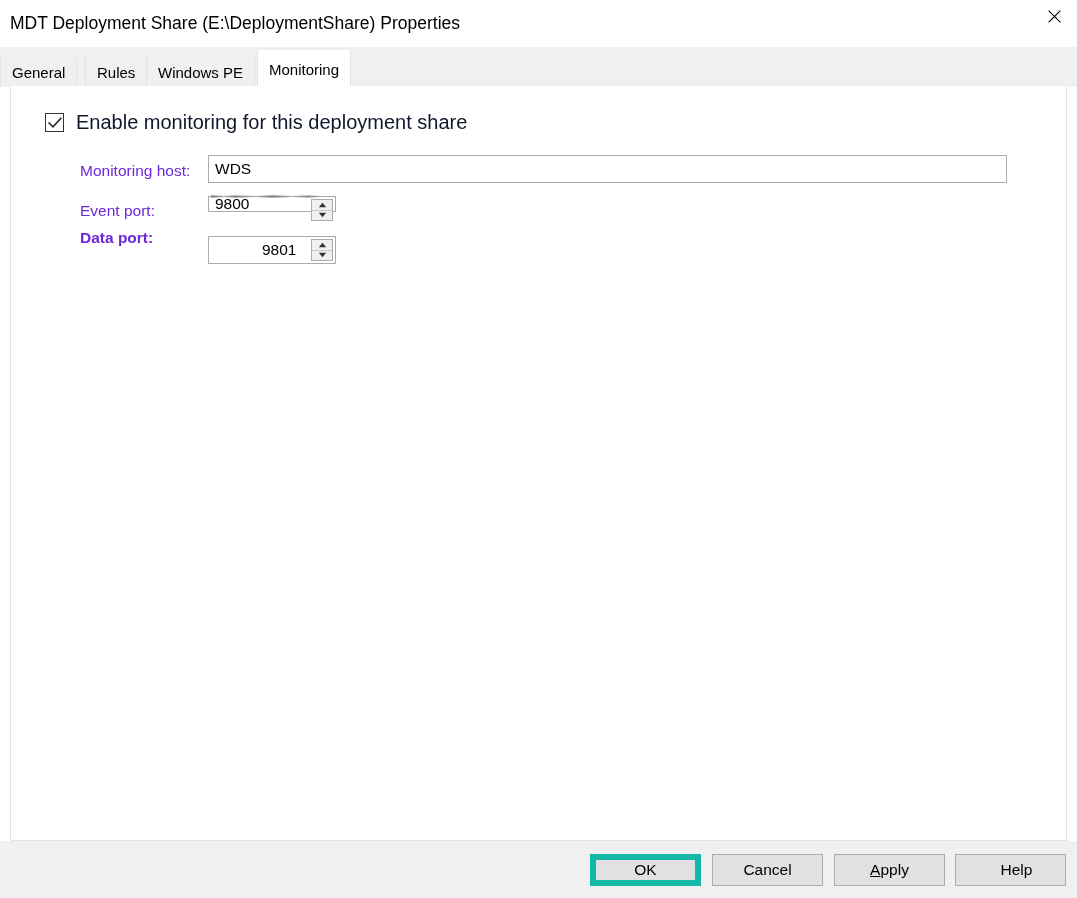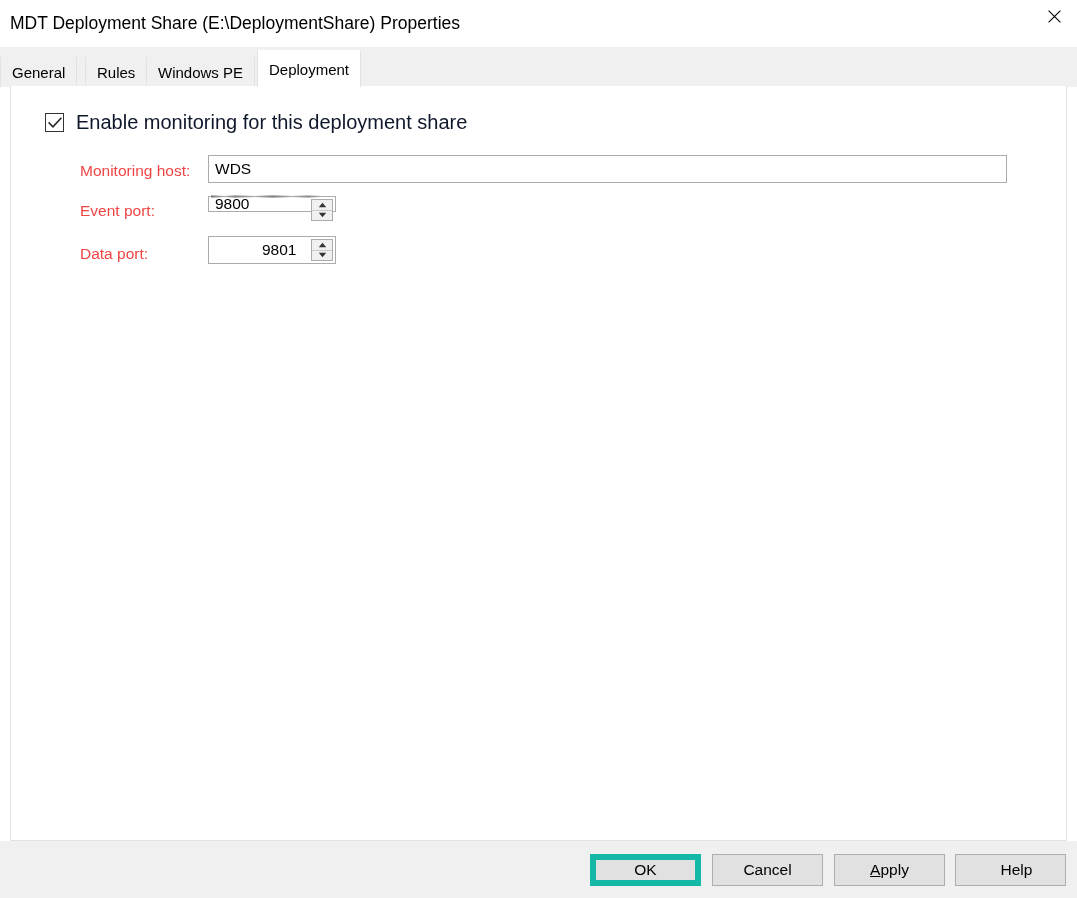--- a/index.html
+++ b/index.html
@@ -112,27 +112,27 @@
     margin-left: 12px;
     font-size: 20px;
     color: #0f172a;
     white-space: nowrap;
   }
 
   
   .field-label {
     position: absolute;
     font-size: 15.5px;
-    color: #ef4444;
+    color: #6d28d9;
     white-space: nowrap;
     left: 69px;
   }
   .lbl-host  { top: 76px; }
   .lbl-event { top: 116px; }
-  .lbl-data  { top: 159px; }
+  .lbl-data  { top: 143px; font-weight: bold; }
 
   .textbox {
     position: absolute;
     background: #ffffff;
     border: 1px solid #ababab;
     box-sizing: border-box;
     display: flex;
     align-items: center;
   }
   .textbox .value {
@@ -237,21 +237,21 @@
   <div class="tab tab-general">
     <span>General</span>
   </div>
   <div class="tab tab-rules">
     <span>Rules</span>
   </div>
   <div class="tab tab-winpe">
     <span>Windows PE</span>
   </div>
   <div class="tab tab-monitoring selected">
-    <span>Deployment</span>
+    <span>Monitoring</span>
   </div>
 </div>
 
 <div class="panel">
 
   <div class="checkrow">
     <span class="checkbox">
       <span>
         <svg width="14" height="12" viewBox="0 0 14 12">
           <path d="M1.2 6.0 L5.0 9.8 L12.8 1.4" stroke="#2b2b2b" stroke-width="1.7" fill="none" stroke-linecap="square"></path>

